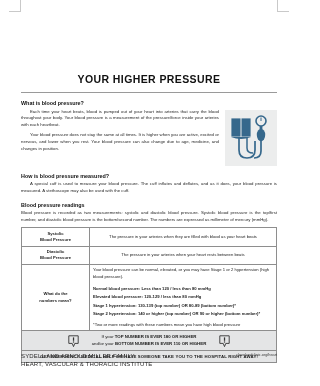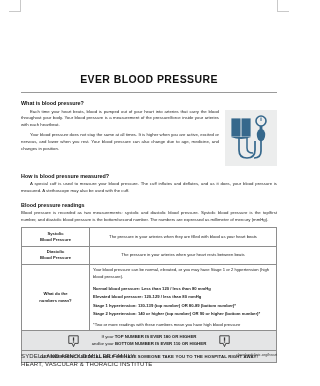--- a/index.html
+++ b/index.html
@@ -180,21 +180,21 @@
 
 <div class="page">
 
   <div class="crop tl"></div>
   <div class="crop tl2"></div>
   <div class="crop tr"></div>
   <div class="crop tr2"></div>
 
   <div class="content">
 
-    <div class="title">EVER BLOOD PRESSURE</div>
+    <div class="title">YOUR HIGHER PRESSURE</div>
     <div class="title-rule"></div>
 
     <h2 class="sec">What is blood pressure?</h2>
     <div class="intro-wrap">
       <div class="intro-text">
         <p class="body indent">Each time your heart beats, blood is pumped out of your heart into arteries that carry the blood throughout your body. Your blood pressure is a measurement of the pressure/force inside your arteries with each heartbeat.</p>
         <p class="body indent">Your blood pressure does not stay the same at all times. It is higher when you are active, excited or nervous, and lower when you rest. Your blood pressure can also change due to age, medicine, and changes in position.</p>
       </div>
       <div class="cuff-panel">
         <svg class="cuff-svg" width="52" height="56" viewBox="0 0 52 56">

